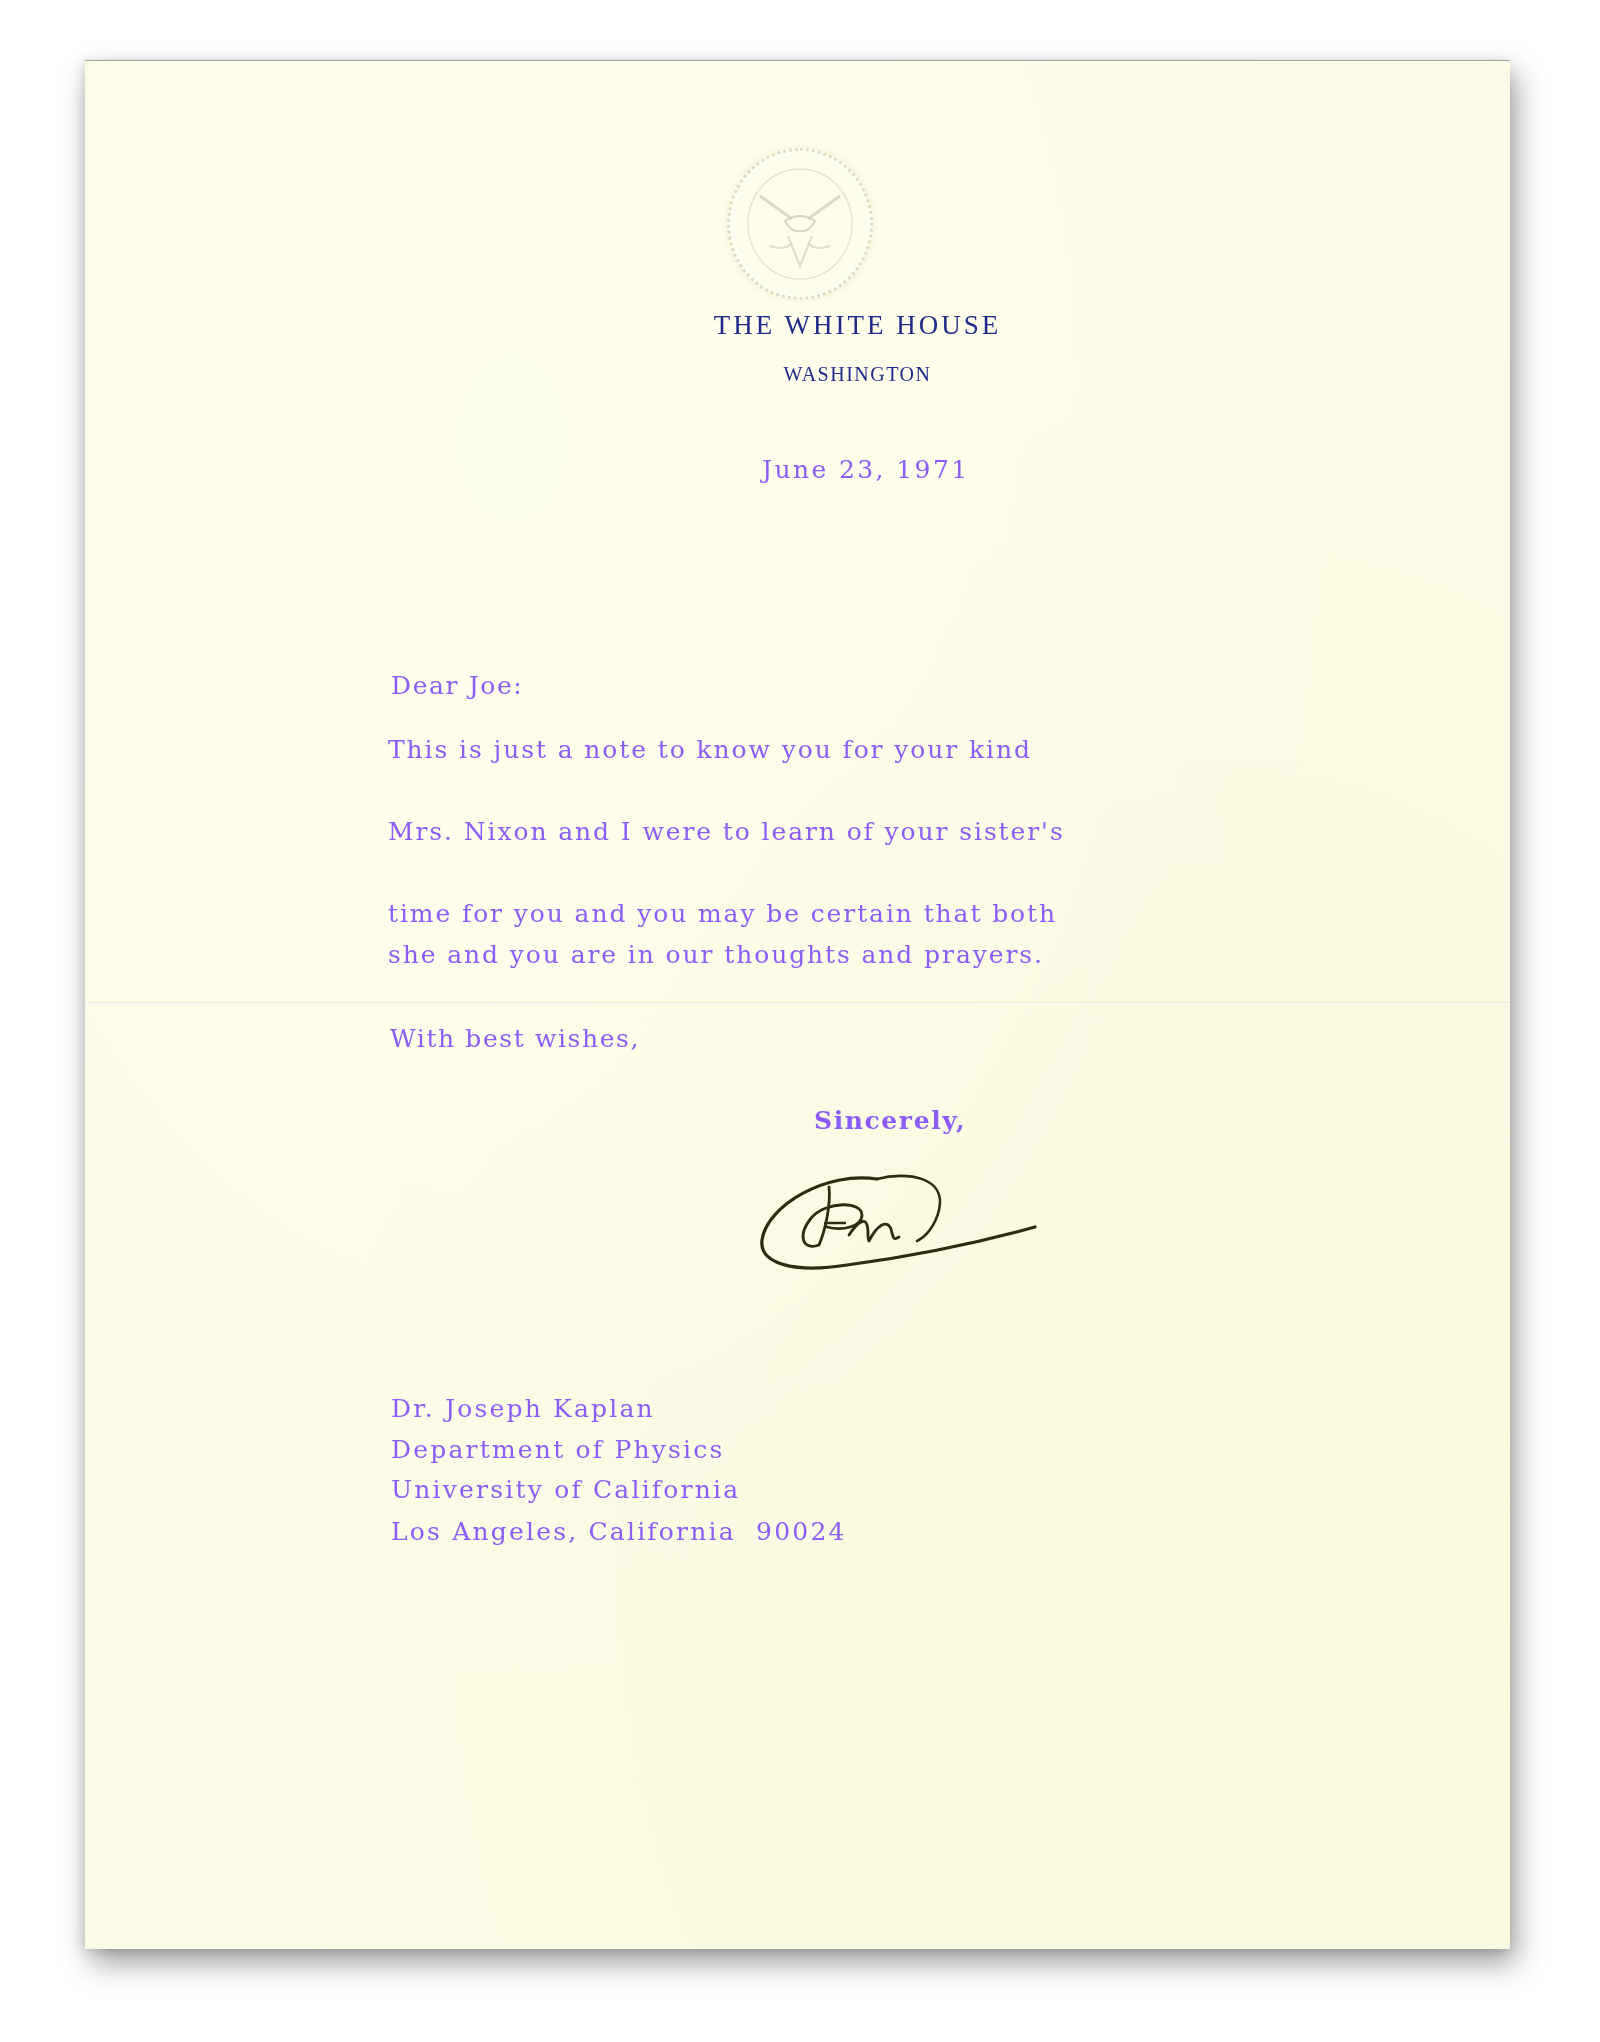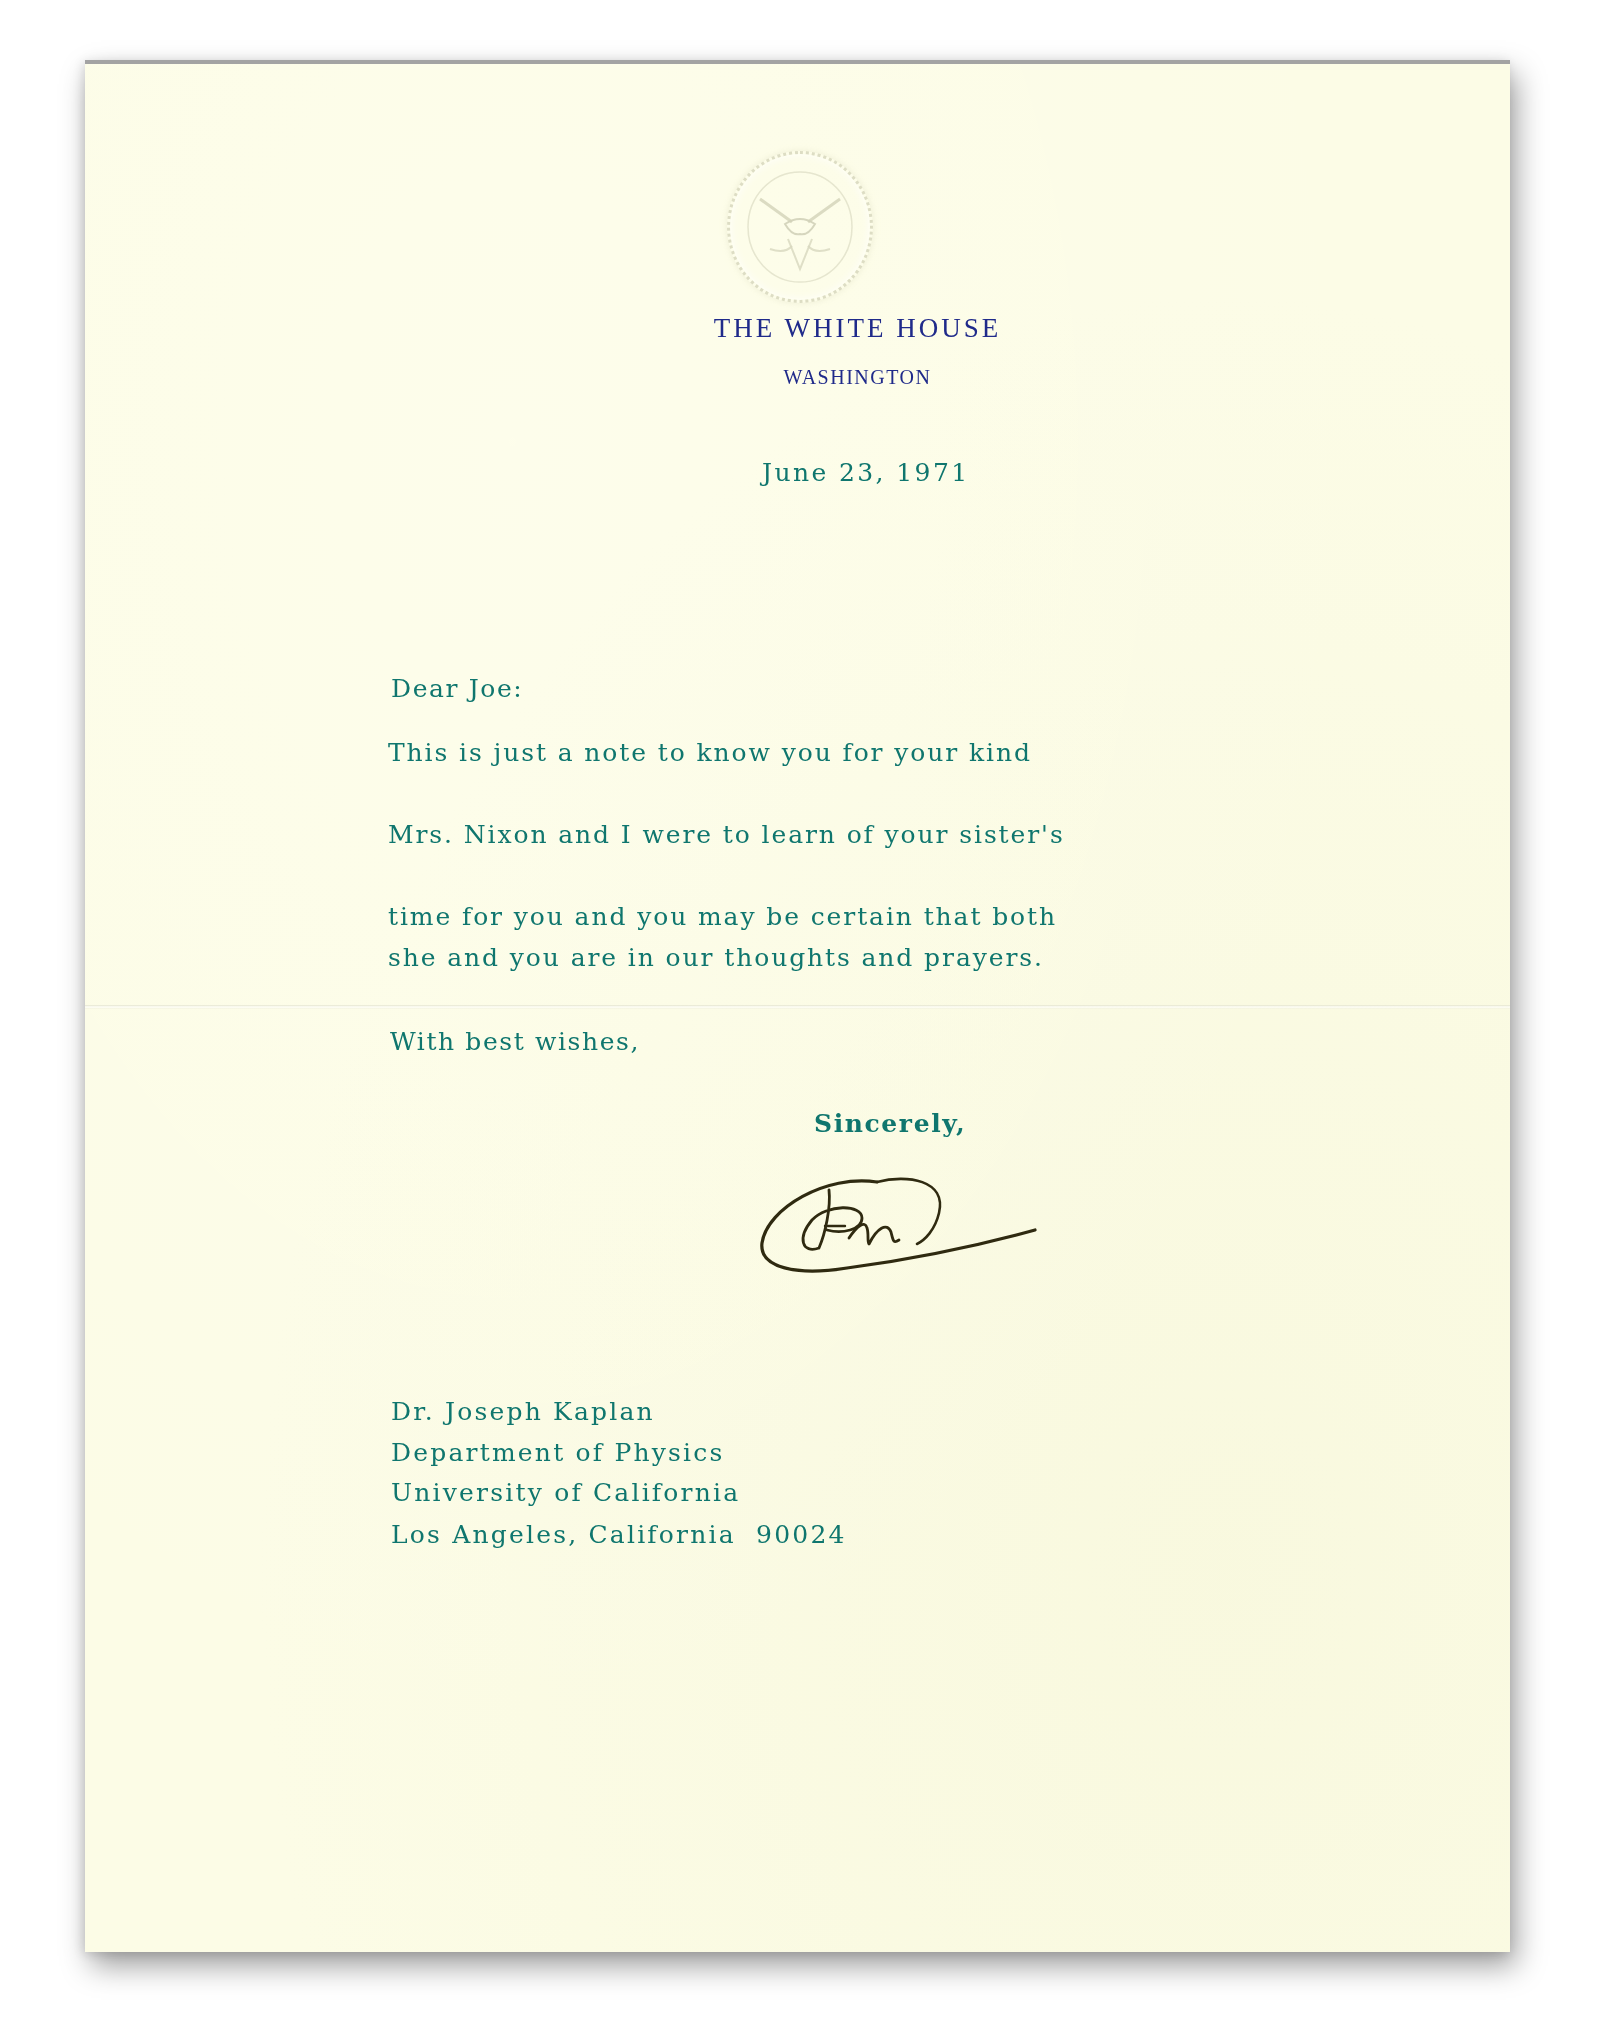--- a/index.html
+++ b/index.html
@@ -17,21 +17,21 @@
     background: #ffffff;
   }
   .paper {
     position: absolute;
     left: 85px;
     top: 60px;
     width: 1425px;
     height: 1888px;
     background: #fcfce6;
     box-shadow: 6px 14px 28px rgba(0,0,0,0.38), -2px 2px 10px rgba(0,0,0,0.12);
-    border-top: 4px solid #a3a3a3;
+    border-top: 1px solid #a3a3a3;
     overflow: hidden;
   }
   .paper::before {
     content: "";
     position: absolute;
     inset: 0;
     background:
       radial-gradient(ellipse at 30% 20%, rgba(255,255,240,0.5), rgba(255,255,240,0) 60%),
       radial-gradient(ellipse at 80% 80%, rgba(245,245,215,0.5), rgba(245,245,215,0) 60%);
     pointer-events: none;
@@ -78,21 +78,21 @@
     text-align: center;
     font-family: "Liberation Serif", serif;
     font-size: 20px;
     letter-spacing: 1.5px;
     color: #1f2a8a;
   }
   .type {
     position: absolute;
     font-family: "DejaVu Serif", serif;
     font-size: 25px;
-    color: #0f766e;
+    color: #8b5cf6;
     white-space: pre;
     letter-spacing: 1.6px;
     line-height: 41px;
   }
   .date { left: 677px; top: 388px; letter-spacing: 2.4px; }
   .salutation { left: 306px; top: 604px; }
   .body-line { left: 303px; letter-spacing: 1.9px; }
   .closing1 { left: 305px; top: 957px; }
   .closing2 { left: 729px; top: 1039px; font-weight: bold; }
   .signature {

